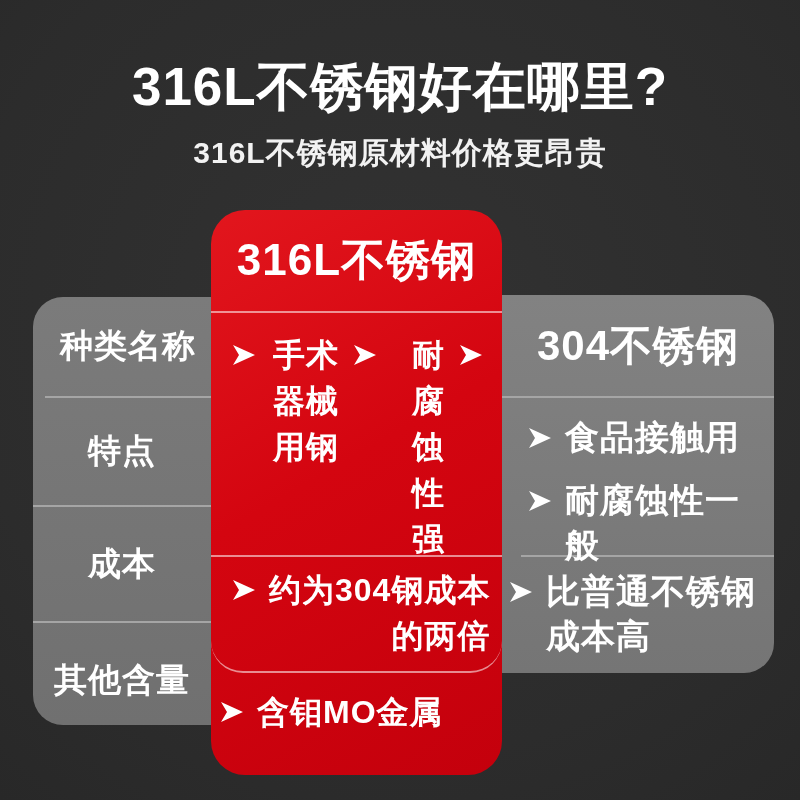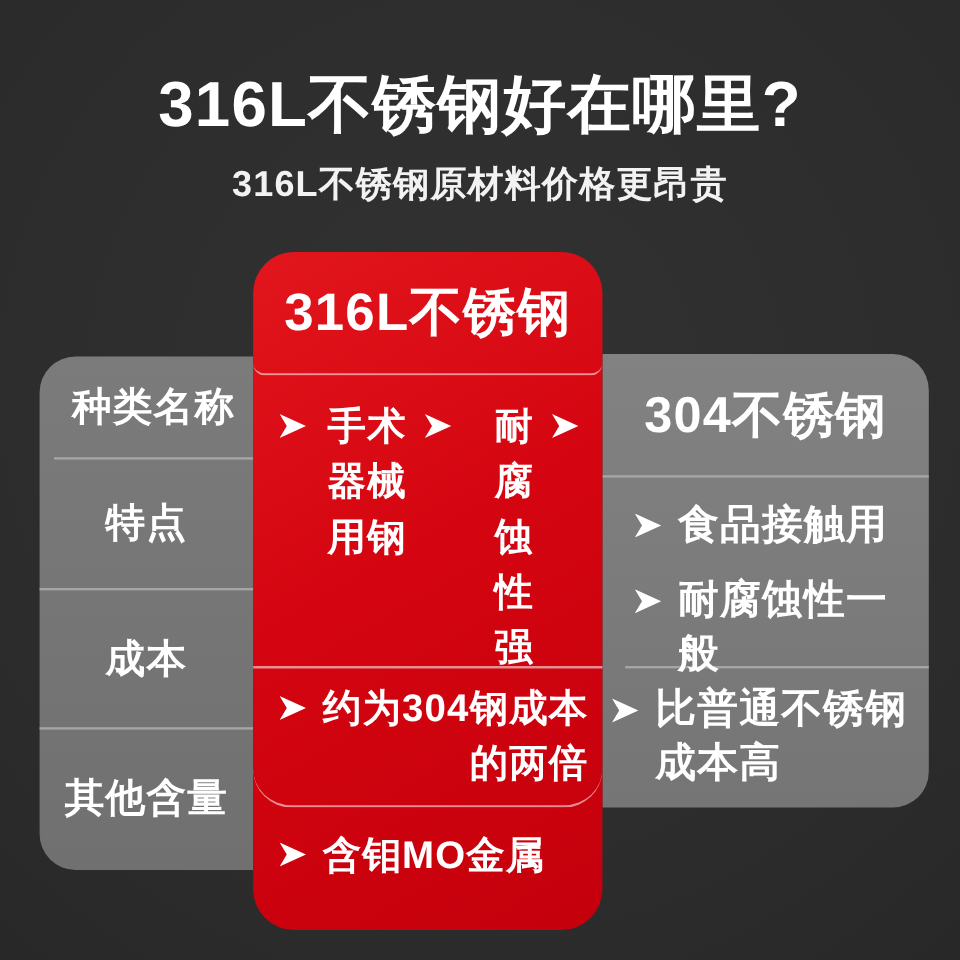--- a/index.html
+++ b/index.html
@@ -21,39 +21,39 @@
   .left-panel{
     position:absolute;left:33px;top:297px;width:178px;height:428px;
     background:linear-gradient(180deg,#7b7b7b,#707070);
     border-radius:30px 0 0 30px;
   }
   .lrow{
     display:flex;align-items:center;justify-content:center;box-sizing:border-box;
     color:#ffffff;font-size:33px;font-weight:bold;letter-spacing:1px;
   }
   .lrow.sep{border-bottom:2px solid #a5a5a5;}
-  .lrow.r1{height:86px;margin-left:12px;}
+  .lrow.r1{height:101px;margin-left:12px;}
   .lrow.r2{height:109px;}
   .lrow.r3{height:116px;}
   .lrow.r4{height:114px;}
   
   .red-panel{
     position:absolute;left:211px;top:210px;width:291px;height:565px;
     background:linear-gradient(150deg,#e2161d 0%,#d40510 45%,#c4000c 100%);
     border-radius:34px;box-sizing:border-box;z-index:2;
   }
   .red-header{
     height:103px;display:flex;align-items:center;justify-content:center;
     color:#ffffff;font-size:44px;font-weight:bold;letter-spacing:1px;
-    border-bottom:2px solid rgba(255,255,255,0.55);box-sizing:border-box;border-radius:10px;
+    border-bottom:2px solid rgba(255,255,255,0.55);box-sizing:border-box;
   }
   .red-sec{box-sizing:border-box;display:flex;flex-direction:row;text-align:right;}
   .red-sec.sa{height:244px;padding:19px 6px 0 22px;gap:15px;border-bottom:2px solid rgba(255,255,255,0.55);}
   .red-sec.sb{height:116px;padding:10px 6px 0 22px;border-bottom:2px solid rgba(255,255,255,0.55);border-radius:32px;}
-  .red-sec.sc{height:100px;padding:16px 6px 0 22px;}
+  .red-sec.sc{height:100px;padding:16px 6px 0 10px;}
   
   .right-panel{
     position:absolute;left:502px;top:295px;width:272px;height:378px;
     background:linear-gradient(180deg,#828282,#757575);
     border-radius:0 30px 30px 0;box-sizing:border-box;
   }
   .right-header{
     height:103px;display:flex;align-items:center;justify-content:center;
     color:#ffffff;font-size:42px;font-weight:bold;letter-spacing:1px;
     border-bottom:2px solid #a5a5a5;box-sizing:border-box;

